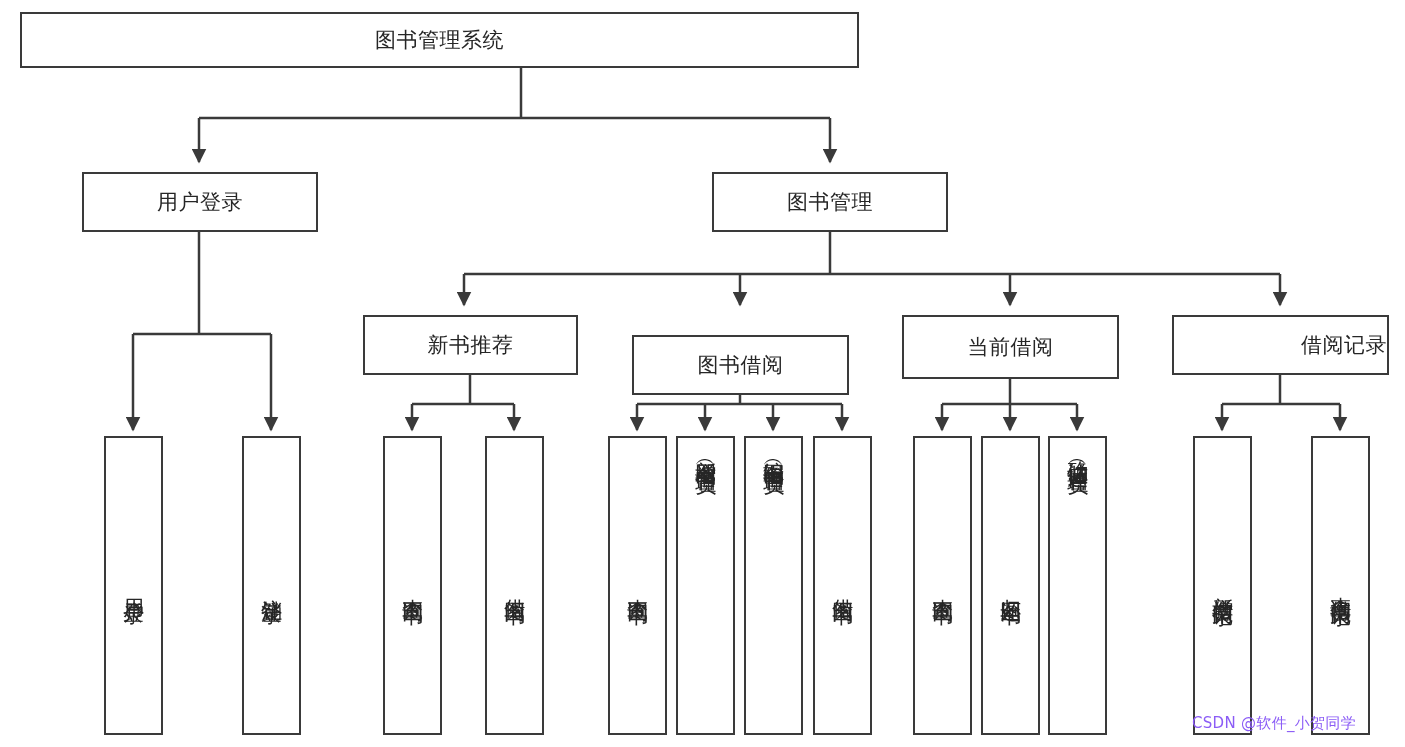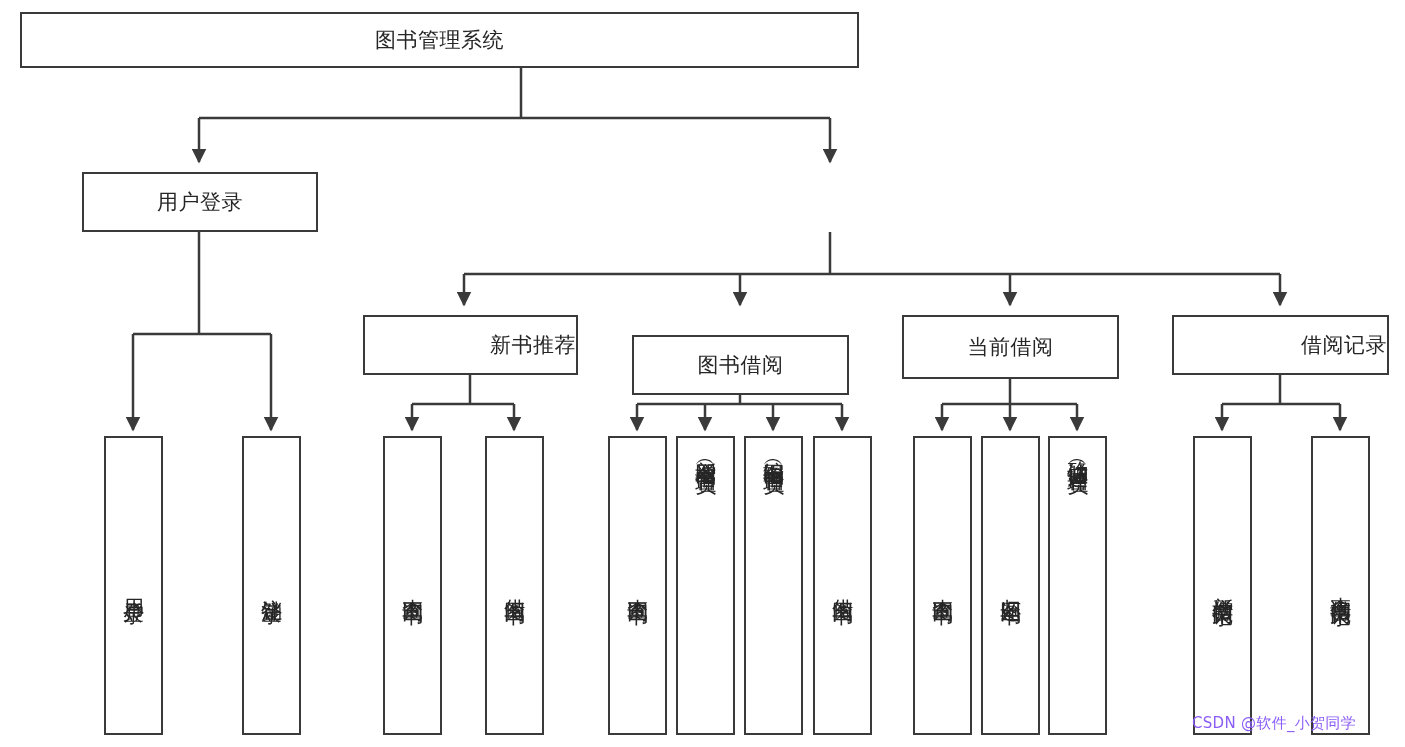--- a/index.html
+++ b/index.html
@@ -124,22 +124,25 @@
   </svg>
 
   <div class="node node-h" style="left:20px; top:12px; width:839px; height:56px;">
     <span>图书管理系统</span>
   </div>
 
   <div class="node node-h" style="left:82px; top:172px; width:236px; height:60px;">
     <span>用户登录</span>
   </div>
 
-
-  <div class="node node-h" style="left:363px; top:315px; width:215px; height:60px;justify-content:flex-end;">
+  <div class="node node-h" style="left:712px; top:172px; width:236px; height:60px;">
+    <span>图书管理</span>
+  </div>
+
+  <div class="node node-h" style="left:363px; top:315px; width:215px; height:60px;">
     <span>新书推荐</span>
   </div>
 
   <div class="node node-h" style="left:632px; top:315px; width:217px; height:60px;margin-top:20px;">
     <span>图书借阅</span>
   </div>
 
   <div class="node node-h" style="left:902px; top:315px; width:217px; height:64px;justify-content:center;">
     <span>当前借阅</span>
   </div>

